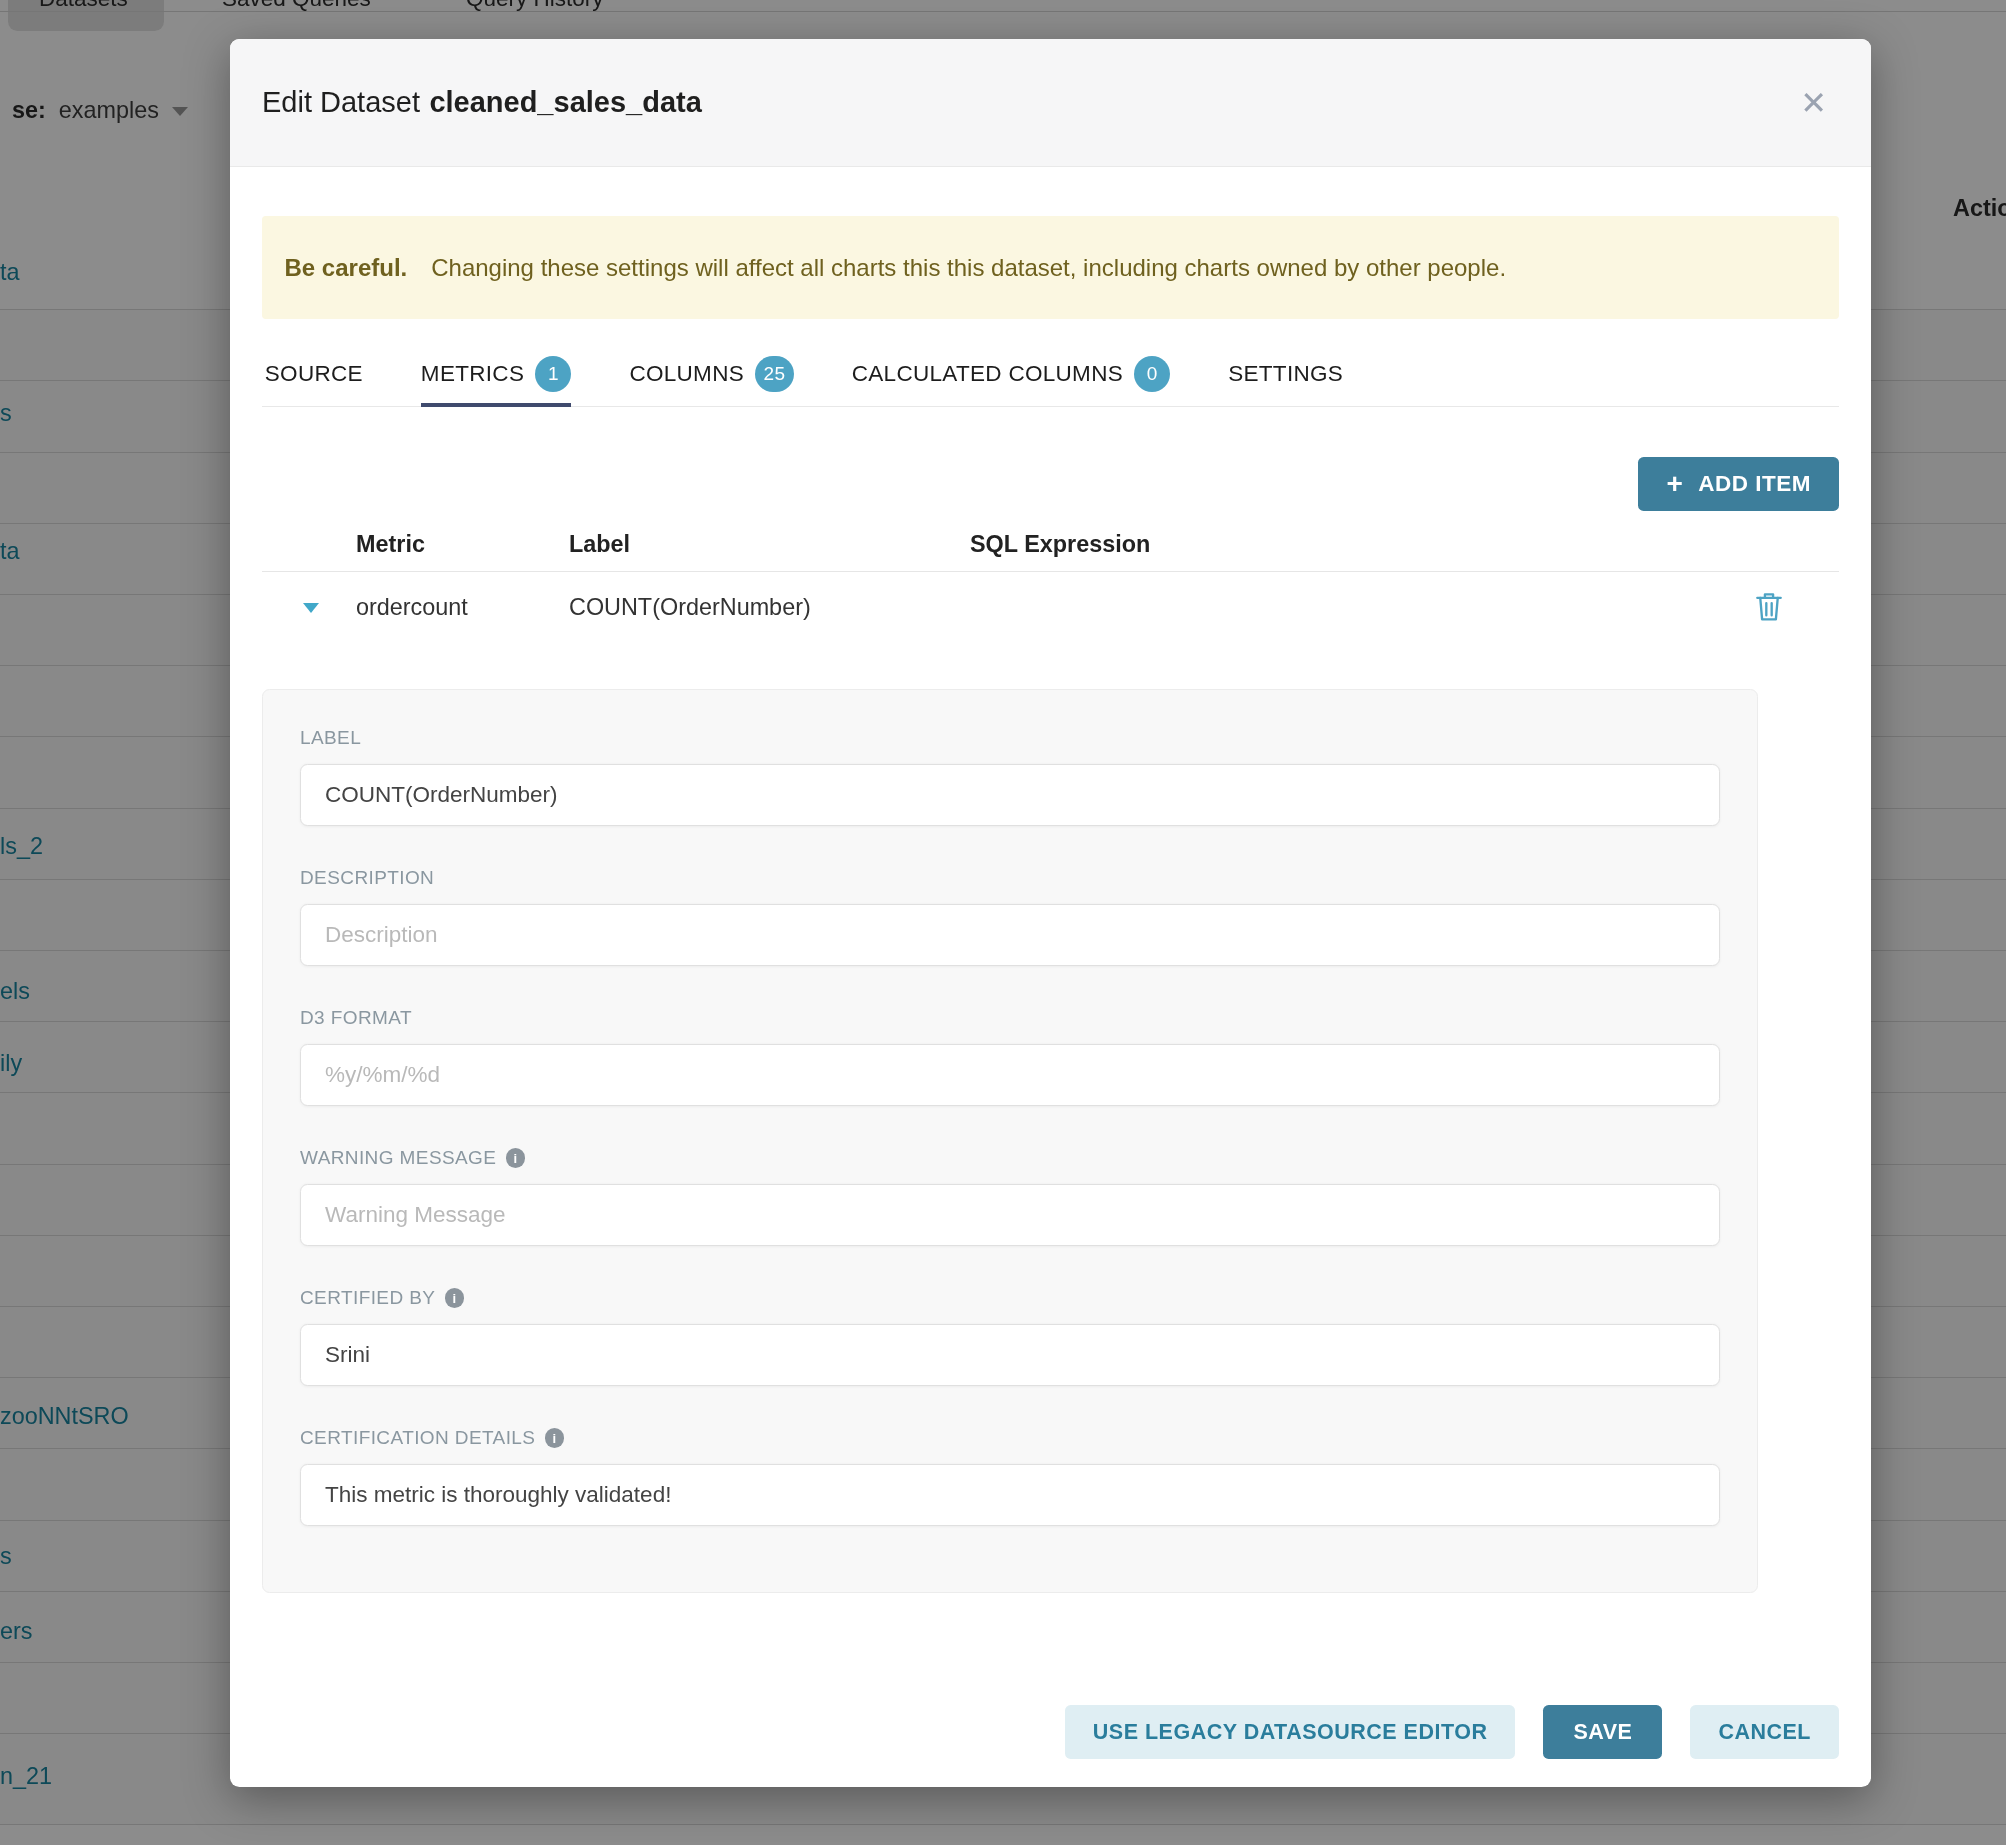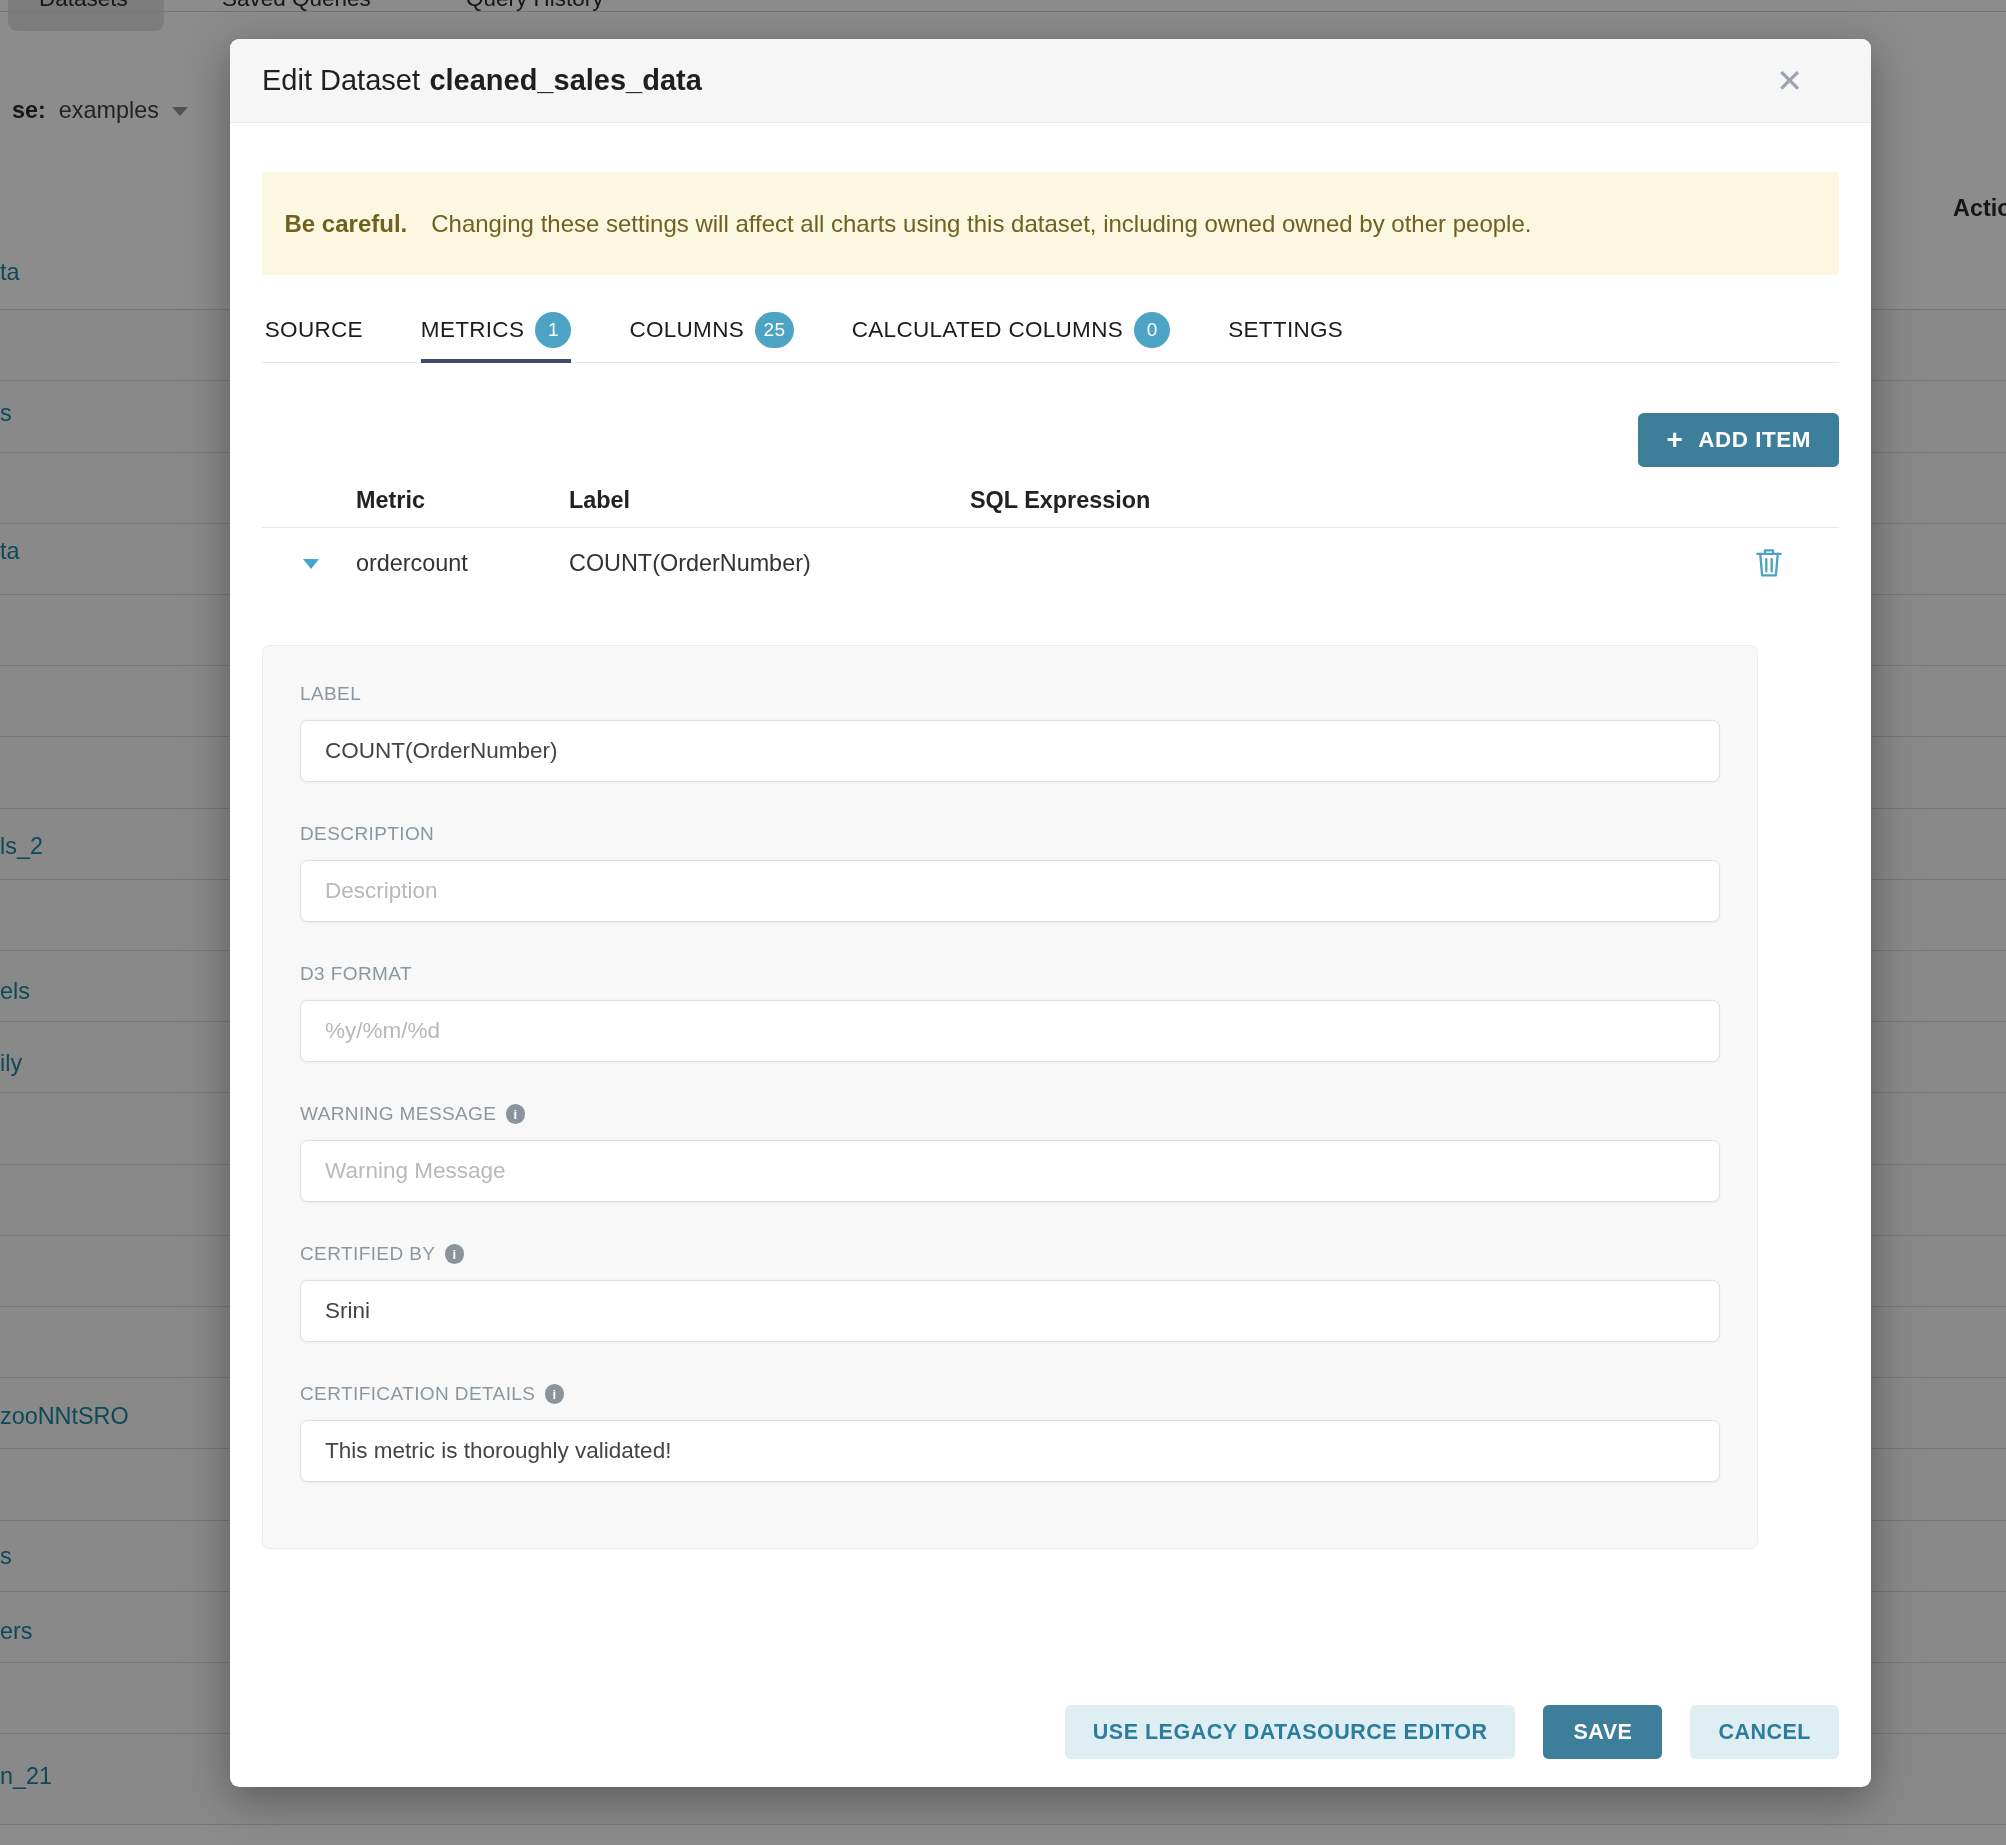--- a/index.html
+++ b/index.html
@@ -22,22 +22,22 @@
   .bg-actions-header{position:absolute;left:1953px;top:195px;font-size:23.4px;font-weight:600;color:#2b2b2b;}
   .bg-bottom-strip{position:absolute;left:0;right:0;top:1825px;height:20.6px;background:#ffffff;}
 
   
   .overlay{position:absolute;inset:0;background:rgba(0,0,0,0.45);}
 
   
   .modal{position:absolute;left:230px;top:39px;width:1641px;height:1748px;background:#fff;
          border-radius:9.4px;box-shadow:0 11.2px 45px rgba(0,0,0,0.35);
          display:flex;flex-direction:column;overflow:hidden;}
-  .modal-header{flex:0 0 auto;height:84px;background:#f6f6f7;border-bottom:0.9px solid #e9e9e9;
-                display:flex;align-items:center;padding:0 62px 0 32px;box-sizing:border-box;}
+  .modal-header{flex:0 0 auto;height:128px;background:#f6f6f7;border-bottom:0.9px solid #e9e9e9;
+                display:flex;align-items:center;padding:0 38px 0 32px;box-sizing:border-box;}
   .modal-title{font-size:29px;color:#1f1f1f;}
   .modal-title .name{font-weight:700;margin-left:9.4px;}
   .modal-close{margin-left:auto;font-size:32px;color:#9ba3b1;line-height:1;cursor:pointer;background:none;border:none;font-family:inherit;}
 
   .modal-body{flex:1;display:flex;flex-direction:column;padding:0 32px;overflow:hidden;}
 
   .warning-banner{margin-top:49px;height:103px;flex:0 0 auto;background:#fbf7e1;border-radius:3.7px;
                   display:flex;align-items:center;padding:0 22.5px;box-sizing:border-box;
                   font-size:24px;color:#6f611f;}
   .warning-banner .bold{font-weight:700;margin-right:24px;}
@@ -147,21 +147,21 @@
     <div class="modal-title">
       <span>Edit Dataset</span><span class="name">cleaned_sales_data</span>
     </div>
     <button class="modal-close">✕</button>
   </div>
 
   <div class="modal-body">
 
     <div class="warning-banner">
       <span class="bold">Be careful.</span>
-      <span>Changing these settings will affect all charts using this dataset, including owned owned by other people.</span>
+      <span>Changing these settings will affect all charts this this dataset, including charts owned by other people.</span>
     </div>
 
     <div class="tabs">
       <div class="tab">
         <span>SOURCE</span>
       </div>
       <div class="tab active">
         <span>METRICS</span>
         <span class="tab-badge">1</span>
       </div>

